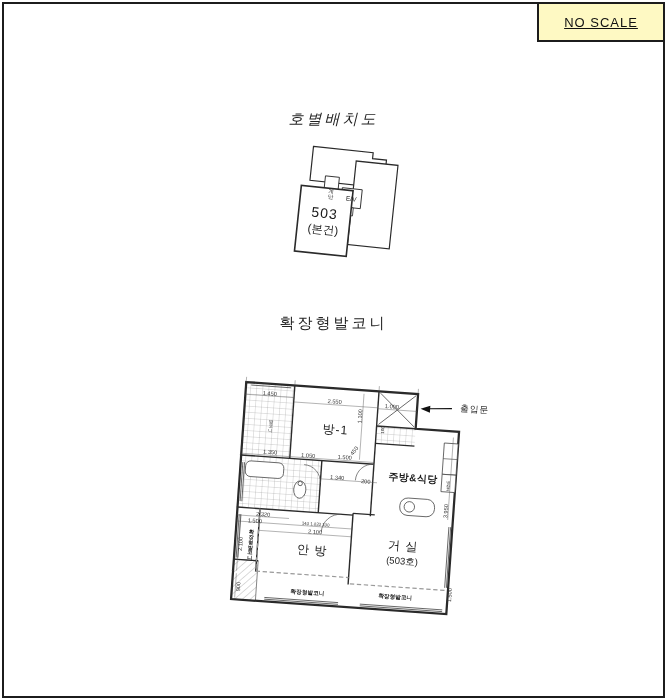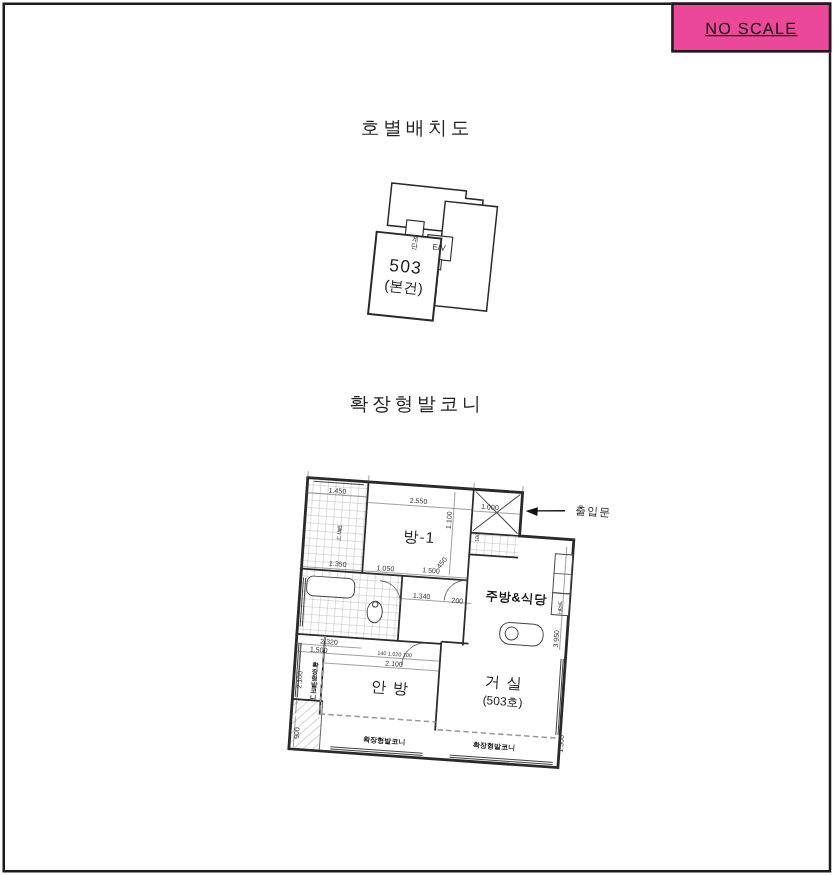--- a/index.html
+++ b/index.html
@@ -1,21 +1,21 @@
 <!DOCTYPE html>
 <html><head>
 <meta charset="utf-8">
 <style>
   * { margin:0; padding:0; box-sizing:border-box; }
   html,body { width:667px; height:700px; background:#fff; font-family:"Liberation Sans", sans-serif; color:#1a1a1a; overflow:hidden; }
   .frame { position:absolute; left:2px; top:2px; width:663px; height:696px; border:2px solid #1c1c1c; background:#fff; }
-  .noscale-box { position:absolute; top:2px; right:2px; width:128px; height:40px; border:2px solid #1c1c1c; background:#ec4899; display:flex; align-items:center; justify-content:center; }
+  .noscale-box { position:absolute; top:2px; right:2px; width:128px; height:40px; border:2px solid #1c1c1c; background:#fef9c3; display:flex; align-items:center; justify-content:center; }
   .noscale-label { font-size:13px; letter-spacing:1px; text-decoration:underline; color:#111; }
   .sec-title { position:absolute; left:0; width:100%; text-align:center; font-size:15px; letter-spacing:3px; color:#222; font-weight:500; }
-  .t1 { top:93px; }
+  .t1 { top:110px;font-style:italic; }
   .t2 { top:314px; }
 
   
   .unit-diagram { position:absolute; left:300px; top:141px; width:112px; height:118px; transform:rotate(6deg); transform-origin:0 0; }
   .unit-diagram svg { position:absolute; left:0; top:0; }
   .udlabel { position:absolute; transform:translate(-50%,-50%); white-space:nowrap; color:#1a1a1a; }
   .ud-503 { left:32px; top:69px; font-size:14px; letter-spacing:1px; }
   .ud-bongeon { left:32px; top:86px; font-size:11.5px; }
   .ud-ev { left:57px; top:52px; font-size:6.5px; }
   .ud-stairs { left:36px; top:45px; font-size:5.5px; writing-mode:vertical-rl; text-orientation:upright; transform:translate(-50%,-50%); line-height:1; }

